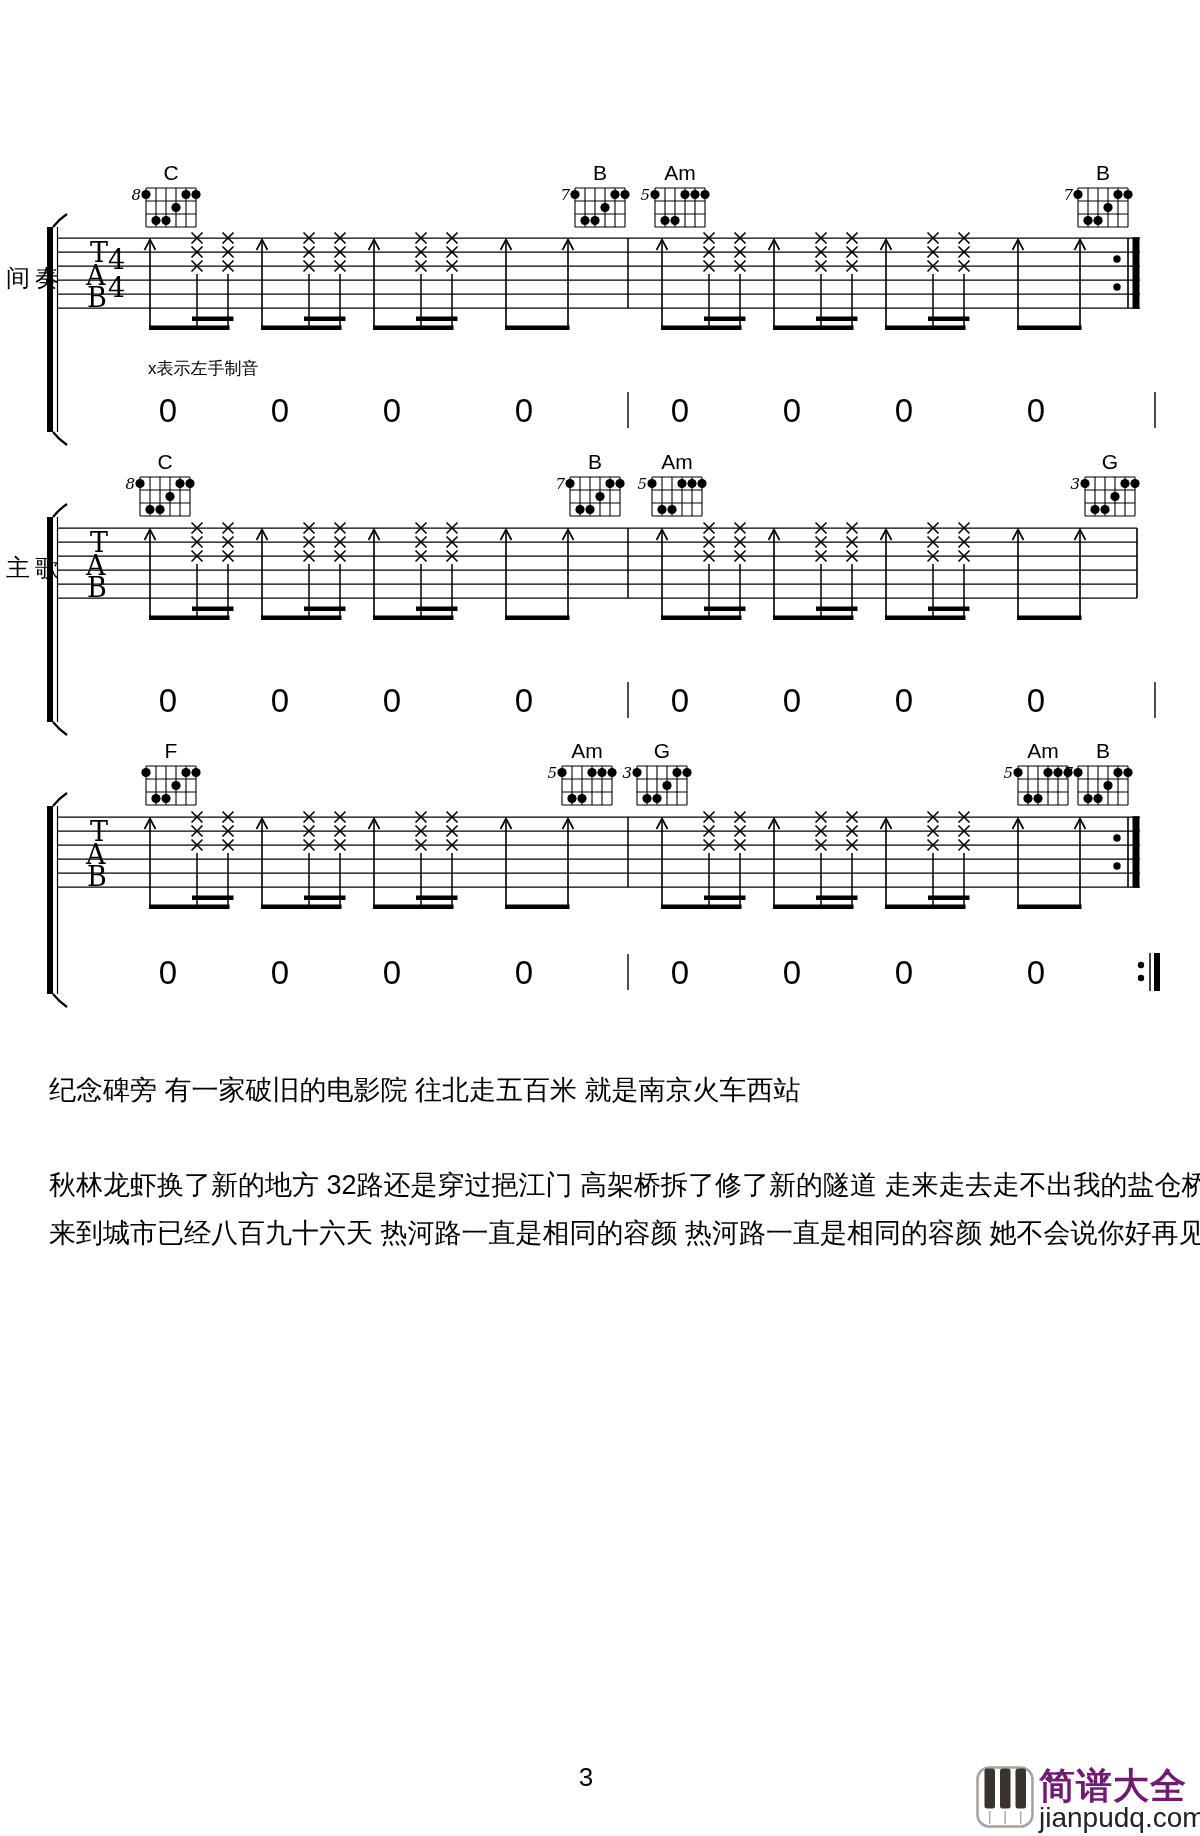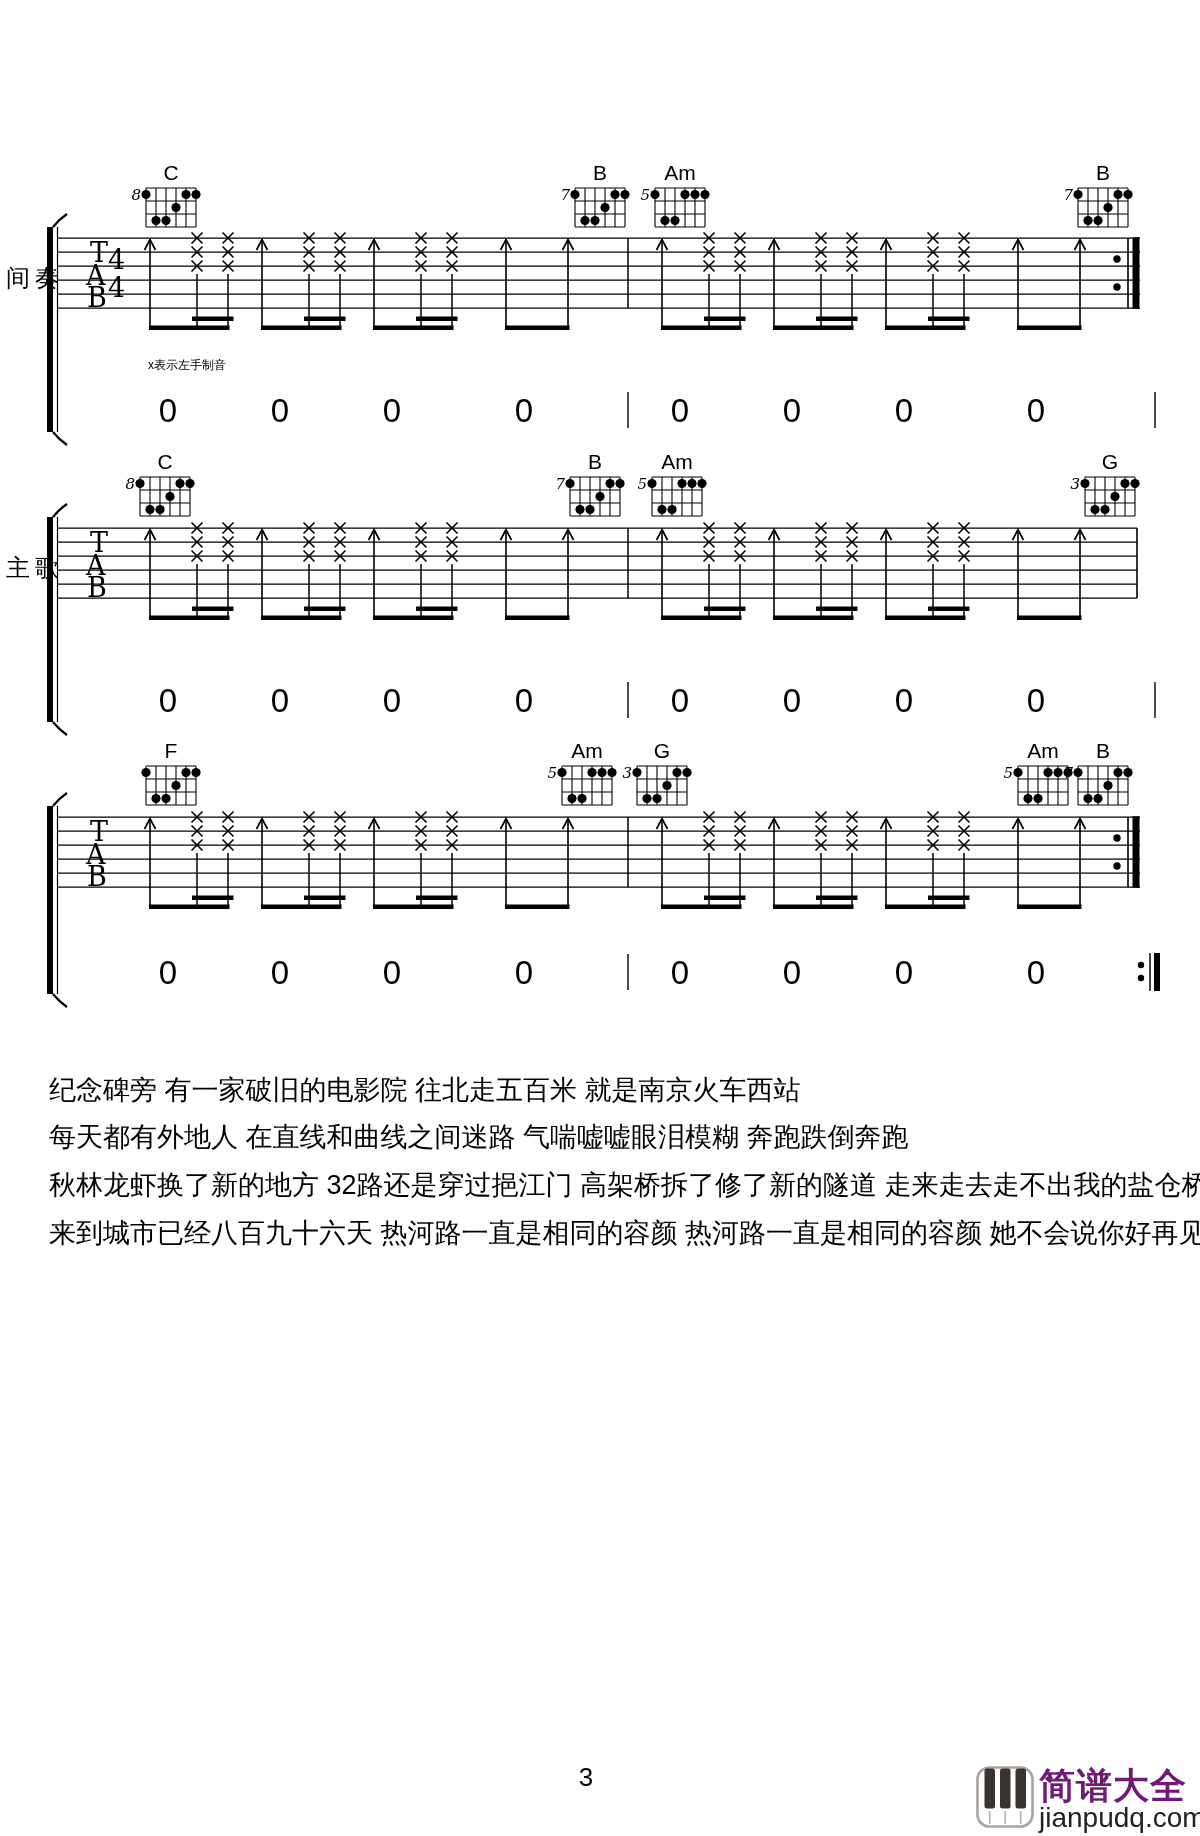--- a/index.html
+++ b/index.html
@@ -2,21 +2,21 @@
 <html><head>
 <meta charset="utf-8">
 <style>
   html,body{margin:0;padding:0;background:#fff;}
   #page{position:relative;width:1200px;height:1836px;background:#fff;overflow:hidden;
         font-family:"Liberation Sans","DejaVu Sans",sans-serif;color:#000;}
   #score{position:absolute;left:0;top:0;}
   .sys-label{position:absolute;left:6px;font-size:24px;letter-spacing:5px;color:#000;white-space:nowrap;}
   #label-sys1{top:262px;}
   #label-sys2{top:552px;font-family:Liberation Serif, serif;}
-  .legend{position:absolute;left:148px;top:357px;font-size:12px;color:#000;}
+  .legend{position:absolute;left:148px;top:357px;font-size:17px;color:#000;}
   .lyrics{position:absolute;left:49px;width:1130px;font-size:27px;font-weight:500;line-height:27px;white-space:nowrap;}
   #lyr0{top:1077px;} #lyr1{top:1124px;} #lyr2{top:1172px;text-align:center;} #lyr3{top:1220px;}
   .pagenum{position:absolute;left:556px;top:1762px;width:60px;text-align:center;font-size:26px;}
   .watermark{position:absolute;left:976px;top:1766px;display:flex;gap:5px;align-items:flex-start;}
   .wm-text{display:flex;flex-direction:column;margin-top:3px;}
   .wm-brand{font-size:36px;font-weight:bold;line-height:34px;letter-spacing:1px;color:#701a75;white-space:nowrap;}
   .wm-site{font-size:28px;line-height:23px;margin-top:3px;color:#222;white-space:nowrap;}
 </style>
 </head>
 <body>
@@ -822,21 +822,20 @@
         </g>
       </g>
     </svg>
 
   <div class="sys-label" id="label-sys1">间奏</div>
   <div class="sys-label" id="label-sys2">主歌</div>
 
   <div class="legend">x表示左手制音</div>
 
   <div class="lyrics" id="lyr0">纪念碑旁 有一家破旧的电影院 往北走五百米 就是南京火车西站</div>
-  <div class="lyrics" id="lyr1">每天都有外地人 在直线和曲线之间迷路 气喘嘘嘘眼泪模糊 奔跑跌倒奔跑</div>
   <div class="lyrics" id="lyr2">秋林龙虾换了新的地方 32路还是穿过挹江门 高架桥拆了修了新的隧道 走来走去走不出我的盐仓桥</div>
   <div class="lyrics" id="lyr3">来到城市已经八百九十六天 热河路一直是相同的容颜 热河路一直是相同的容颜 她不会说你好再见</div>
 
   <div class="pagenum">3</div>
 
   <div class="watermark">
     <svg width="58" height="62" viewBox="0 0 58 62">
       <rect x="1.5" y="1.5" width="55" height="59" rx="12" fill="#fff" stroke="#a8a39e" stroke-width="2.6"></rect>
       <rect x="8.5" y="2.5" width="10.5" height="40" rx="2.5" fill="#3a3330"></rect>
       <rect x="24" y="2.5" width="10.5" height="40" rx="2.5" fill="#3a3330"></rect>

